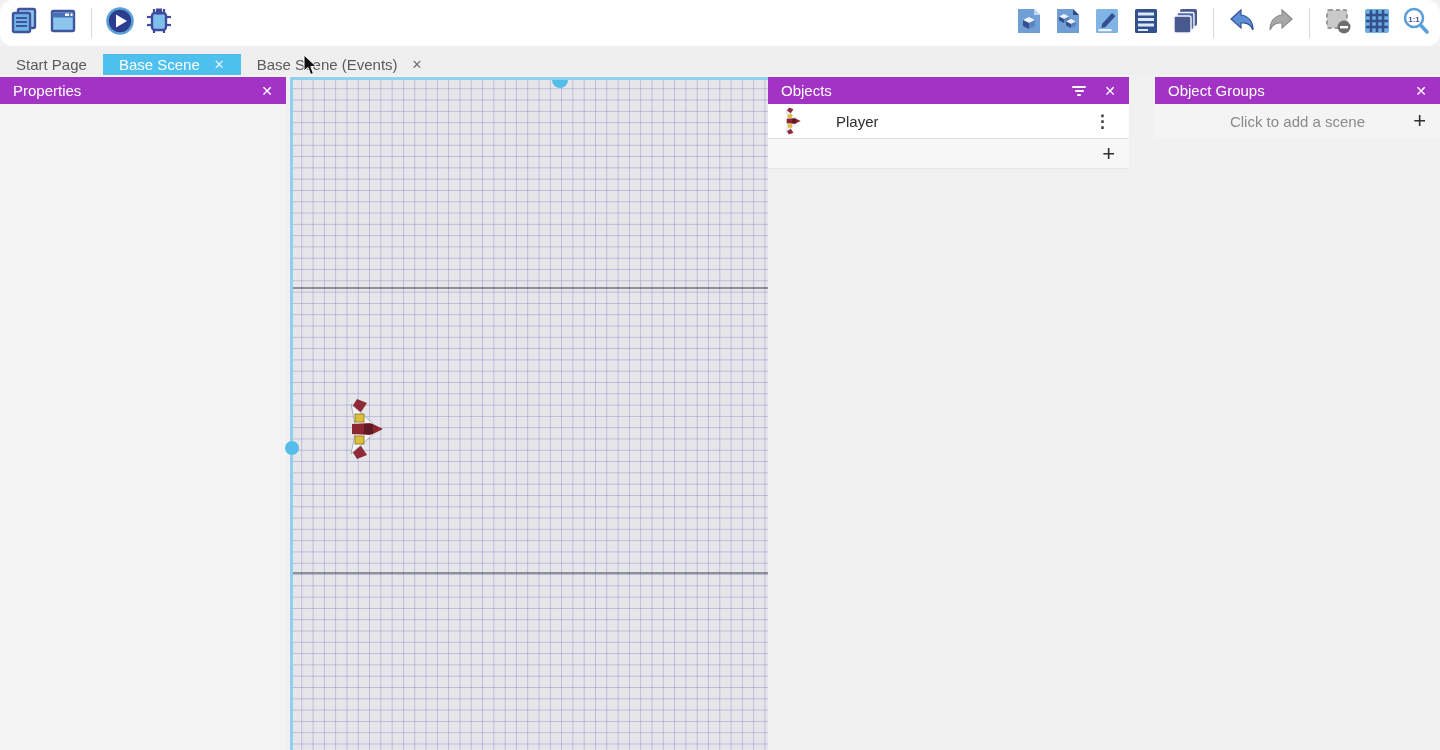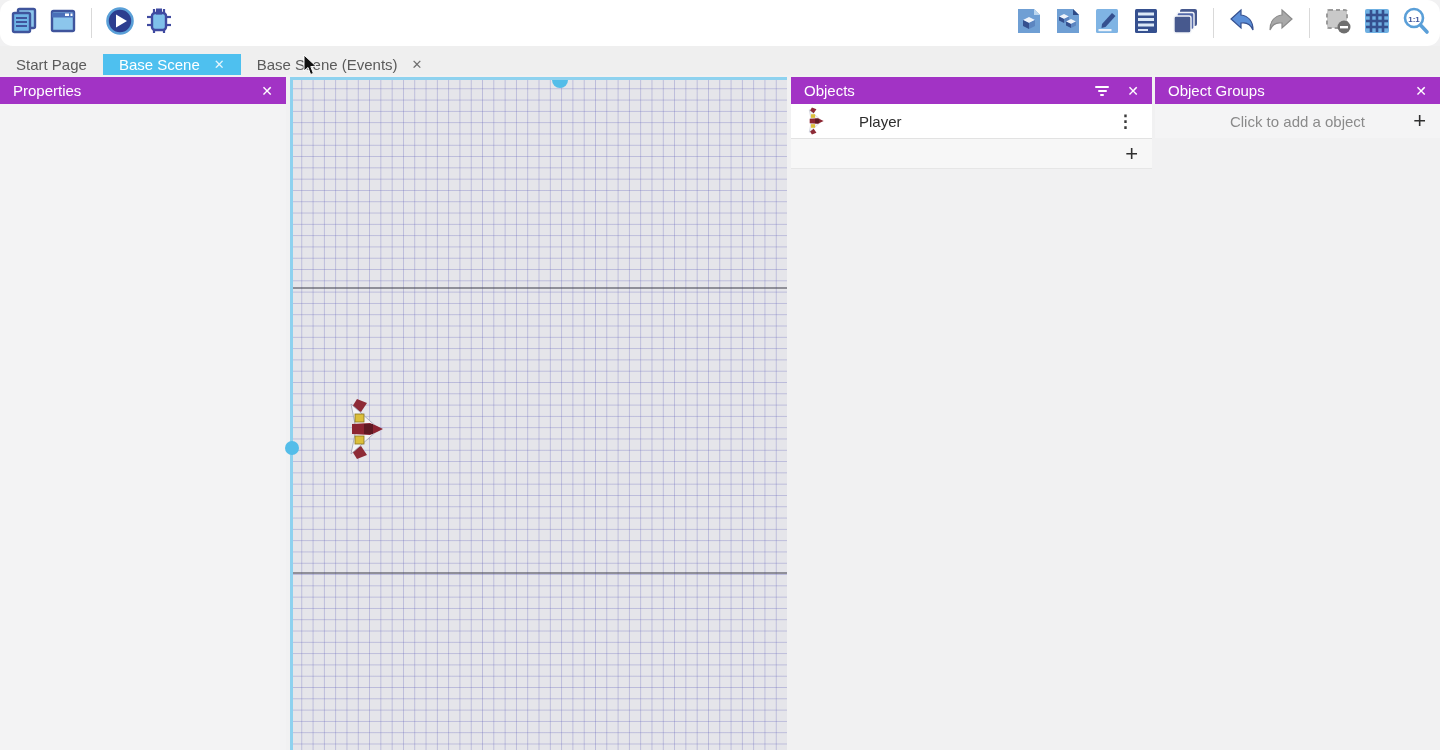--- a/index.html
+++ b/index.html
@@ -67,21 +67,21 @@
     background-size:11.3px 11.3px;
   }
   .dark-hline { position:absolute; left:0; right:0; height:2px; background:rgba(72,72,84,0.55); }
   .sel-edge-top  { position:absolute; top:0; left:0; right:0; height:3px; background:#8ed2ef; }
   .sel-edge-left { position:absolute; top:0; left:0; bottom:0; width:3px; background:#8ed2ef; }
   .sel-handle { position:absolute; background:#54bde9; }
   .sel-handle.round { width:14px; height:14px; border-radius:50%; }
   .sel-handle.half  { width:16px; height:8px; border-radius:0 0 8px 8px; }
 
   
-  #objects-panel { left:791px; width:361px; }
+  #objects-panel { left:768px; width:361px; }
   .object-row {
     height:35px; background:#ffffff; border-bottom:1px solid #e2e2e2;
     display:flex; align-items:center; padding:0 14px; cursor:pointer;
   }
   .object-thumb { width:22px; height:28px; margin-right:32px; flex:none; }
   .object-name { font-size:15px; color:#2d2d2d; flex:1; }
   .kebab { font-size:17px; color:#3a3a3a; letter-spacing:0; cursor:pointer; padding:0 4px; font-weight:bold; }
   .add-row {
     height:30px; background:#f7f7f7; border-bottom:1px solid #e6e6e6;
     display:flex; align-items:center; position:relative; cursor:pointer;
@@ -340,20 +340,20 @@
   </div>
 </div>
 
 <div class="panel" id="groups-panel">
   <div class="panel-header">
     <span>Object Groups</span>
     <span class="spacer"></span>
     <span class="hdr-icon">✕</span>
   </div>
   <div class="group-add-row">
-    <span class="add-label">Click to add a object</span>
+    <span class="add-label">Click to add a scene</span>
     <span class="plus">+</span>
   </div>
 </div>
 
 <svg id="mouse-cursor" viewBox="0 0 15 22">
   <path d="M1,1 L1,17 L5,13.5 L7.6,20.5 L10.4,19.4 L7.8,12.6 L13,12.2 Z" fill="#111111" stroke="#ffffff" stroke-width="1"></path>
 </svg>
 
 </body></html>

